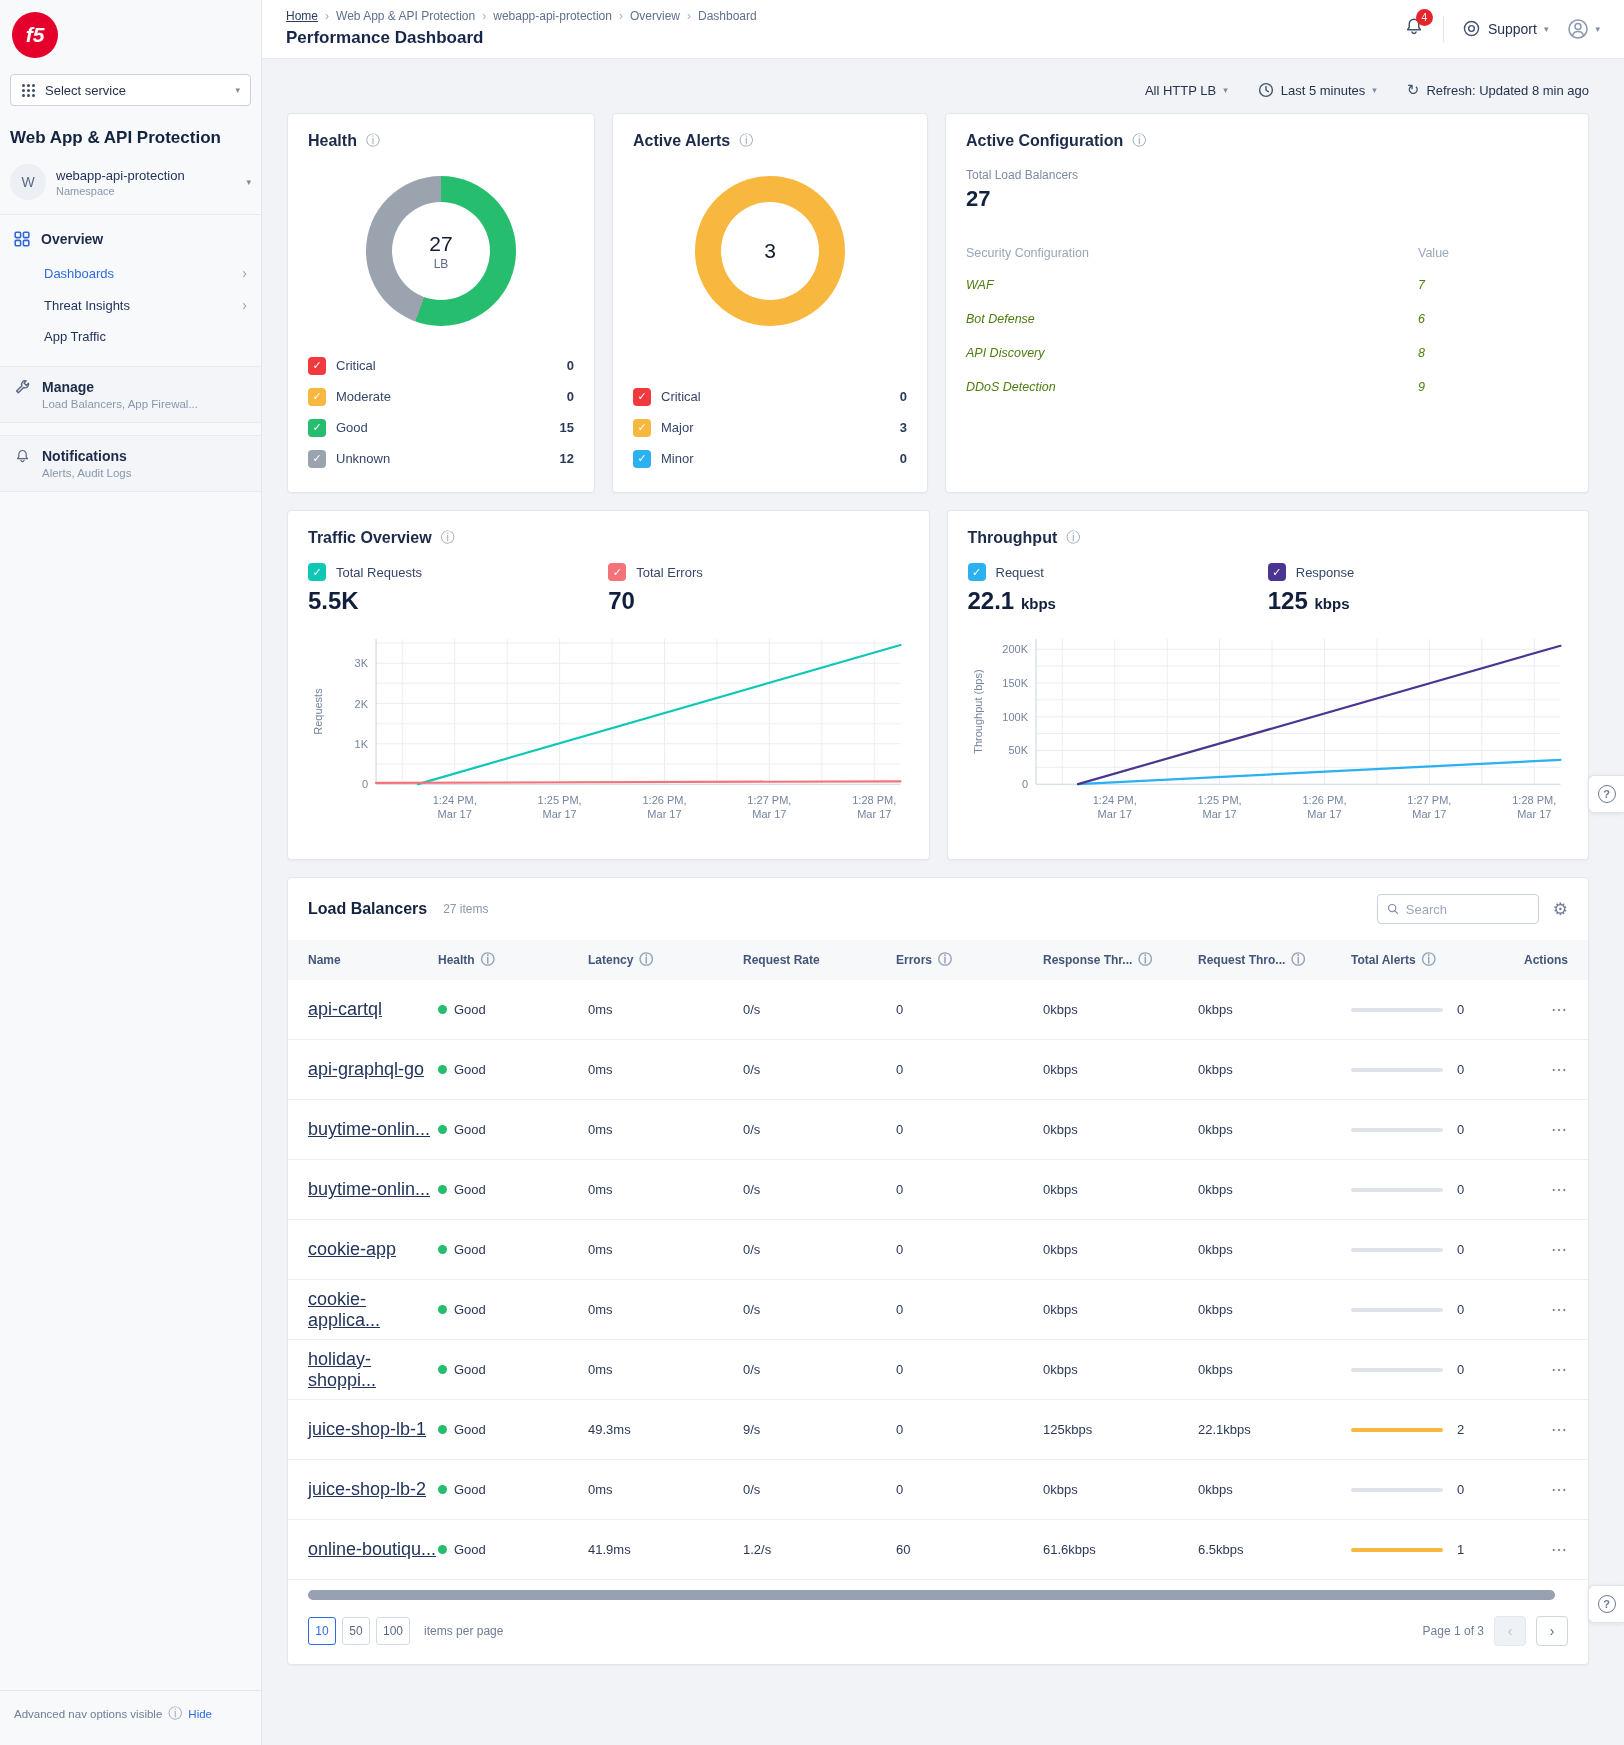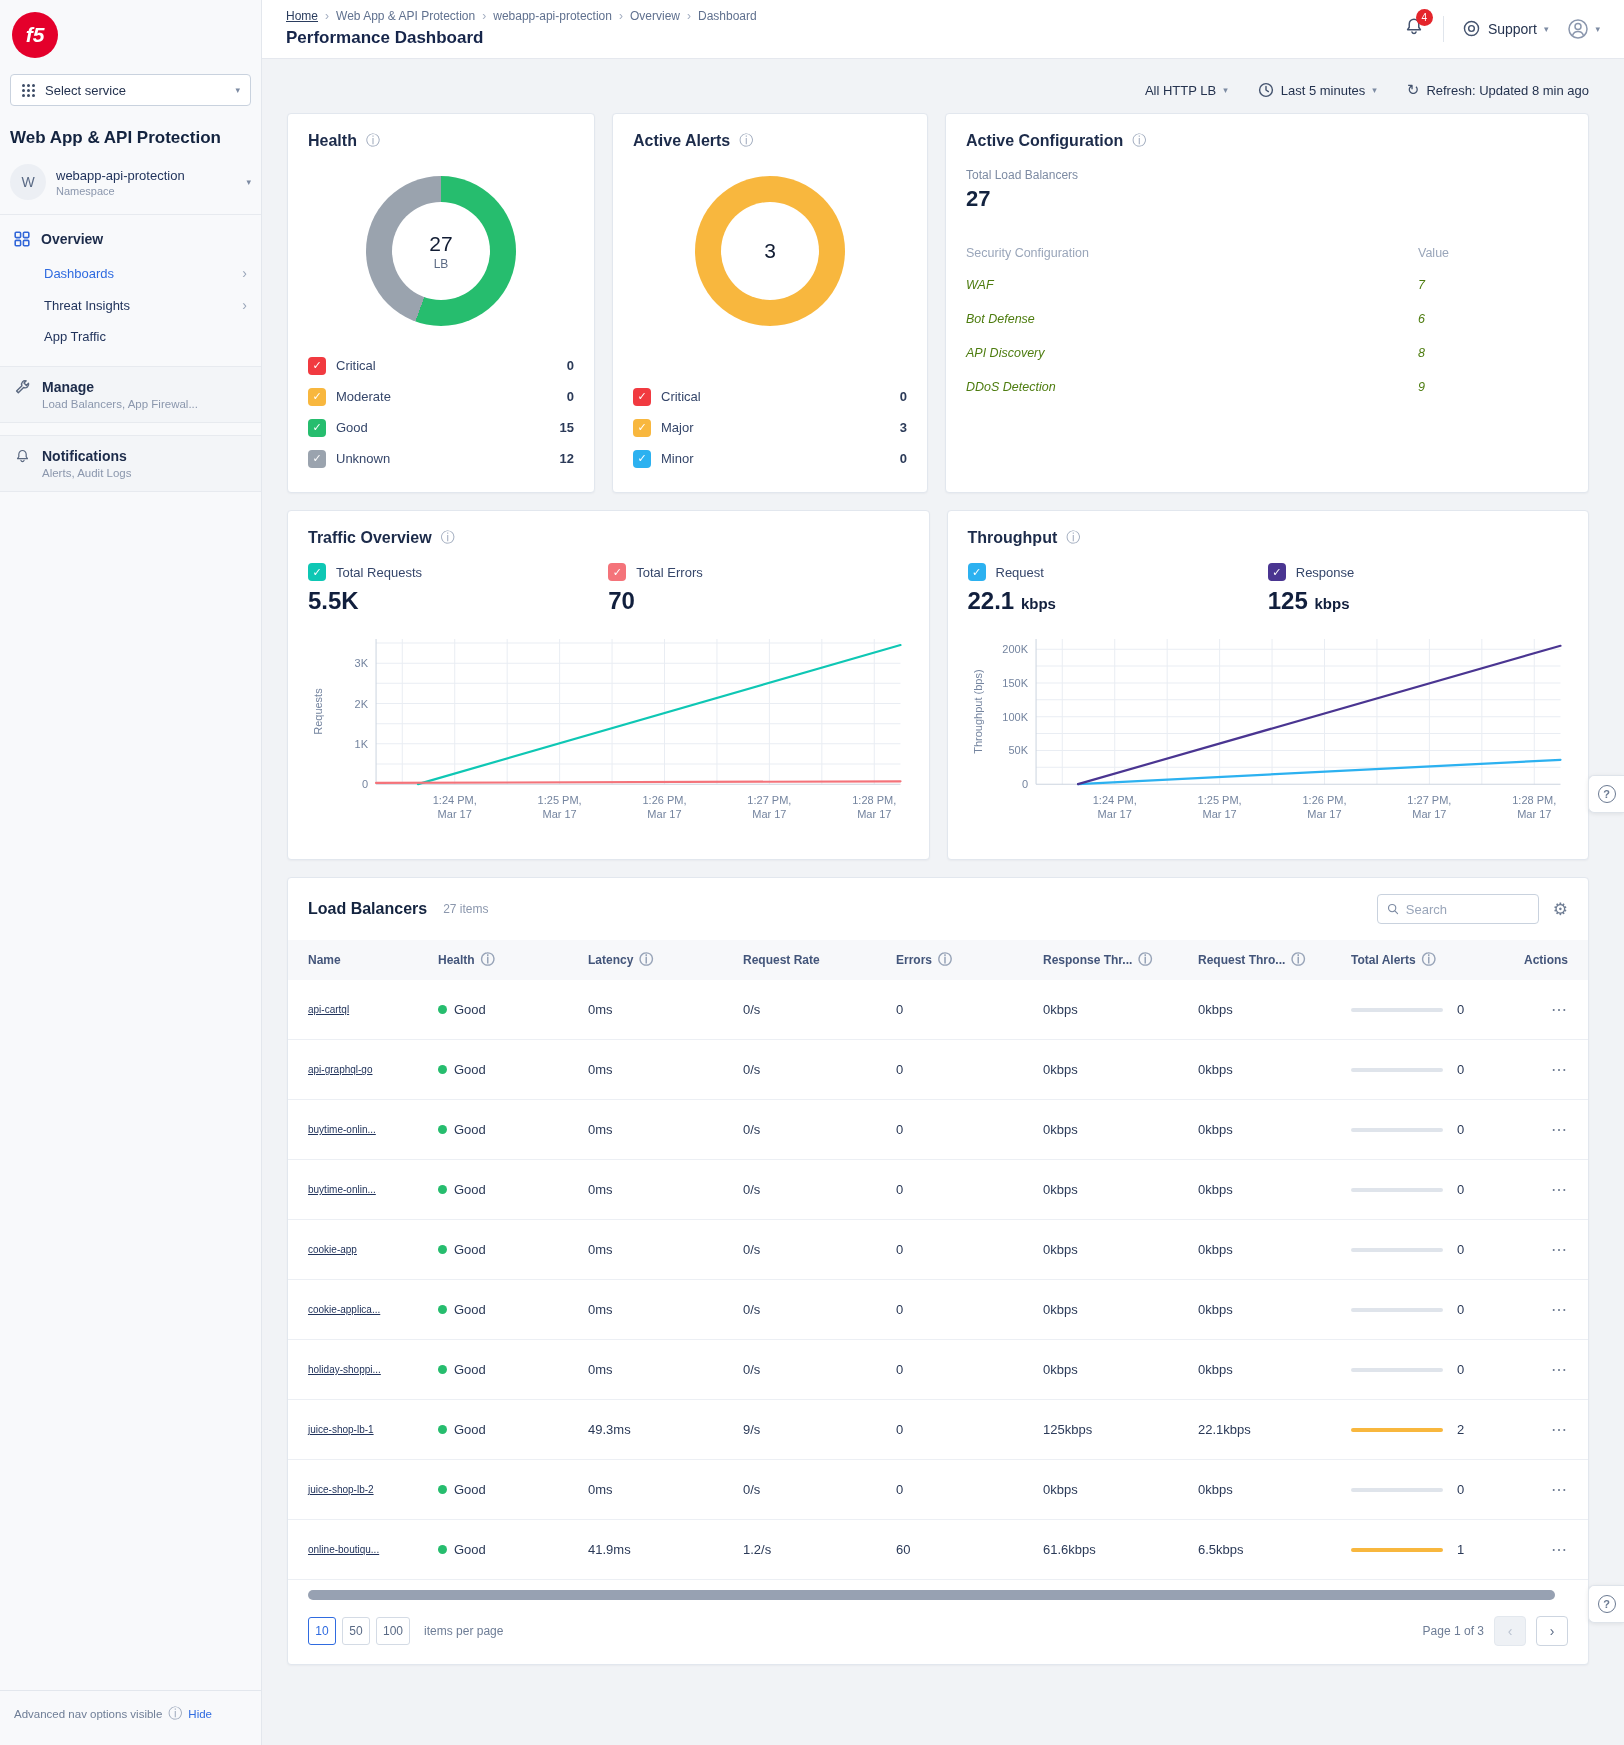--- a/index.html
+++ b/index.html
@@ -119,21 +119,21 @@
   .searchbox input { border:none; outline:none; font-size:13px; width:100%; color:#2b3a58;
     font-family:inherit; background:transparent; }
   .searchbox input::placeholder { color:#9aa6ba; }
   .gear { font-size:17px; color:#6f7d94; cursor:pointer; }
   .thead, .trow { display:grid;
     grid-template-columns:130px 150px 155px 153px 147px 155px 153px 172px 1fr;
     align-items:center; padding:0 20px; }
   .thead { background:#f7f8fa; height:40px; font-size:12px; font-weight:700; color:#43557a; }
   .th { display:flex; align-items:center; gap:6px; }
   .trow { height:60px; border-bottom:1px solid #eceff4; font-size:13px; color:#2b3a58; }
-  .name-link { color:#22345c; text-decoration:underline; cursor:pointer; font-size:10px; }
+  .name-link { color:#22345c; text-decoration:underline; cursor:pointer; font-size:18px; }
   .hcell { display:flex; align-items:center; gap:7px; }
   .dot { width:9px; height:9px; border-radius:50%; flex:none; }
   .alerts-cell { display:flex; align-items:center; gap:14px; }
   .alert-bar { width:92px; height:4px; border-radius:2px; }
   .alert-count { font-size:13px; color:#2b3a58; }
   .dots-btn { border:none; background:none; color:#6f7d94; font-size:16px; cursor:pointer;
     justify-self:end; letter-spacing:1px; }
 
   .hscroll { margin:10px 20px 0 20px; height:10px; }
   .hscroll .thumb { width:99%; height:10px; background:#97a1b2; border-radius:6px; cursor:pointer; }

